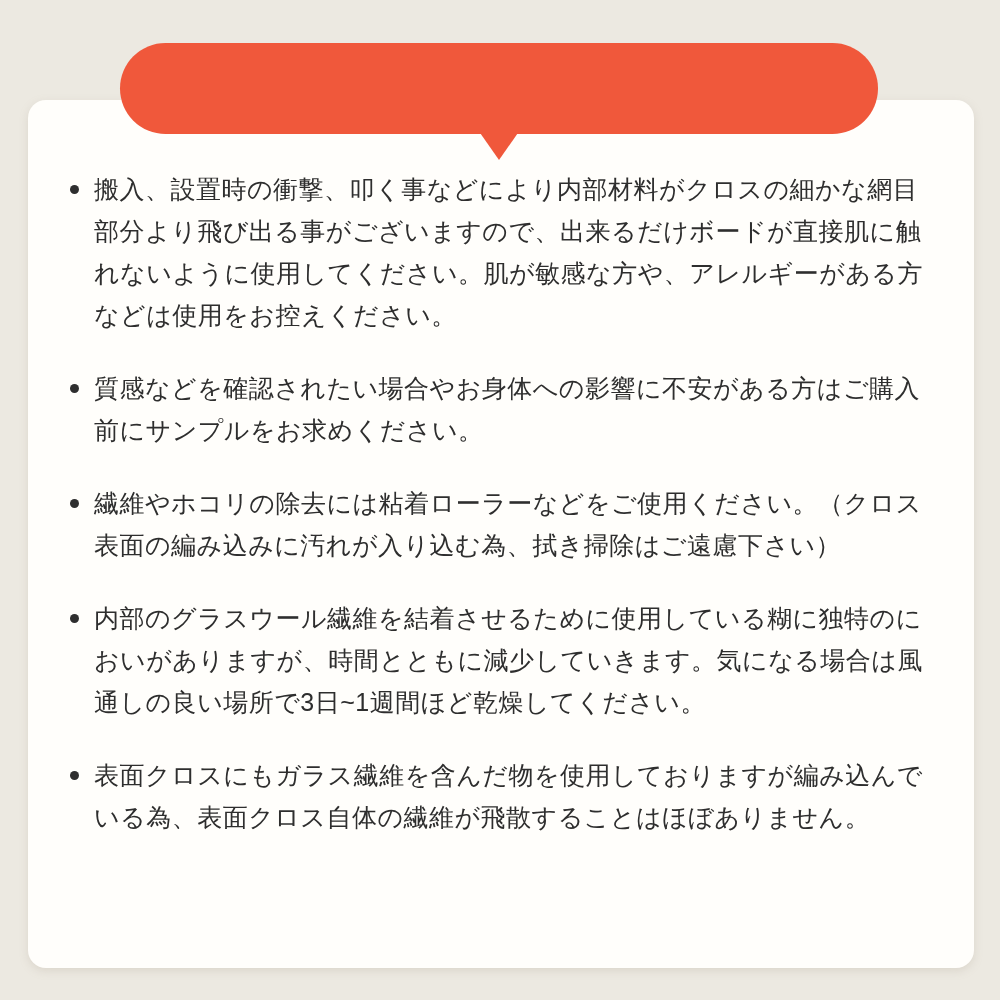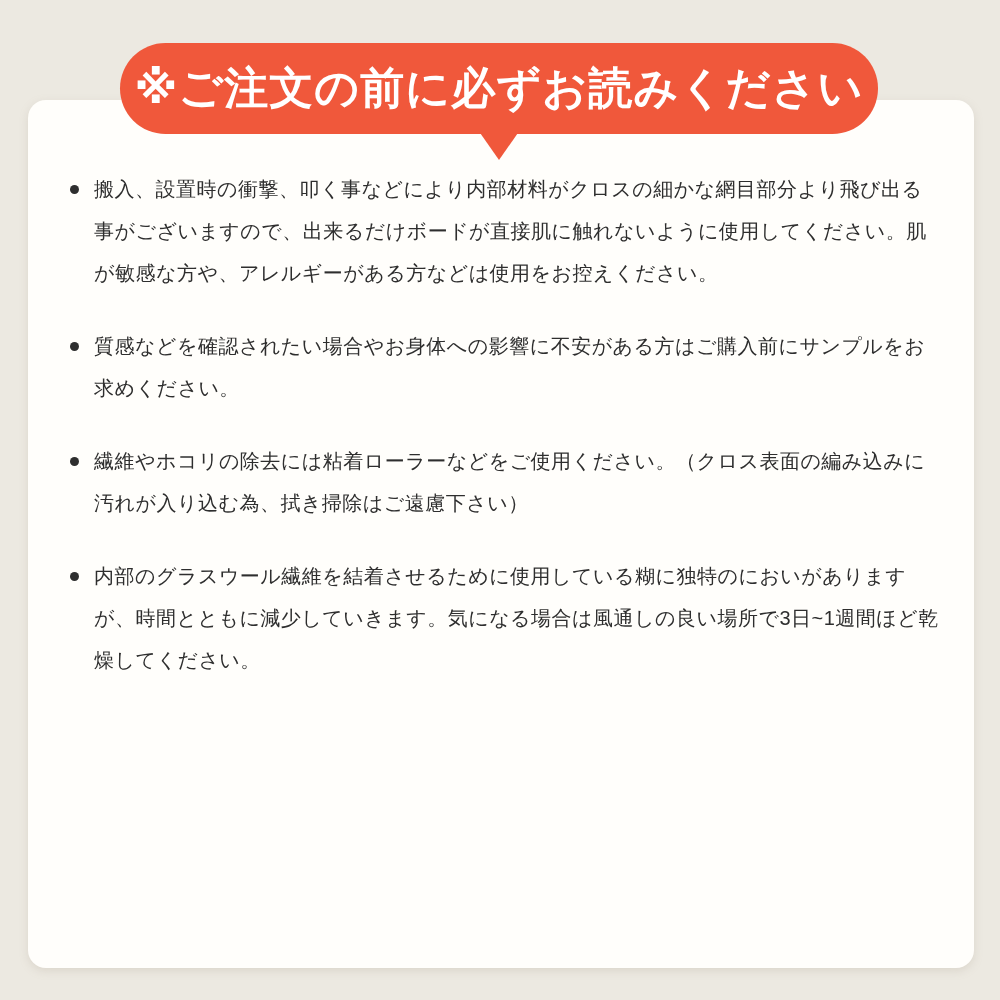--- a/index.html
+++ b/index.html
@@ -53,21 +53,21 @@
   .bullets {
     position: absolute;
     left: 40px; top: 68px;
     width: 872px;
     list-style: none;
   }
   .bullets li {
     position: relative;
     padding-left: 26px;
     margin-bottom: 31px;
-    font-size: 20px;
+    font-size: 25px;
     line-height: 42px;
     color: #2E2E2E;
     letter-spacing: 0.5px;
     word-break: break-all;
     overflow-wrap: anywhere;
   }
   .bullets li::before {
     content: "";
     position: absolute;
     left: 2px; top: 17px;
@@ -75,26 +75,26 @@
     border-radius: 50%;
     background: #2E2E2E;
   }
 </style>
 </head>
 <body>
 
 <div class="page">
 
   <div class="banner">
-    <span class="banner-text">※ご注文の前に必ずお読みください</span>
     <div class="banner-tail"></div>
   </div>
 
   <div class="card">
     <ul class="bullets">
       <li>搬入、設置時の衝撃、叩く事などにより内部材料がクロスの細かな網目部分より飛び出る事がございますので、出来るだけボードが直接肌に触れないように使用してください。肌が敏感な方や、アレルギーがある方などは使用をお控えください。</li>
       <li>質感などを確認されたい場合やお身体への影響に不安がある方はご購入前にサンプルをお求めください。</li>
       <li>繊維やホコリの除去には粘着ローラーなどをご使用ください。（クロス表面の編み込みに汚れが入り込む為、拭き掃除はご遠慮下さい）</li>
       <li>内部のグラスウール繊維を結着させるために使用している糊に独特のにおいがありますが、時間とともに減少していきます。気になる場合は風通しの良い場所で3日~1週間ほど乾燥してください。</li>
+      <li>表面クロスにもガラス繊維を含んだ物を使用しておりますが編み込んでいる為、表面クロス自体の繊維が飛散することはほぼありません。</li>
     </ul>
   </div>
 
 </div>
 
 </body></html>

